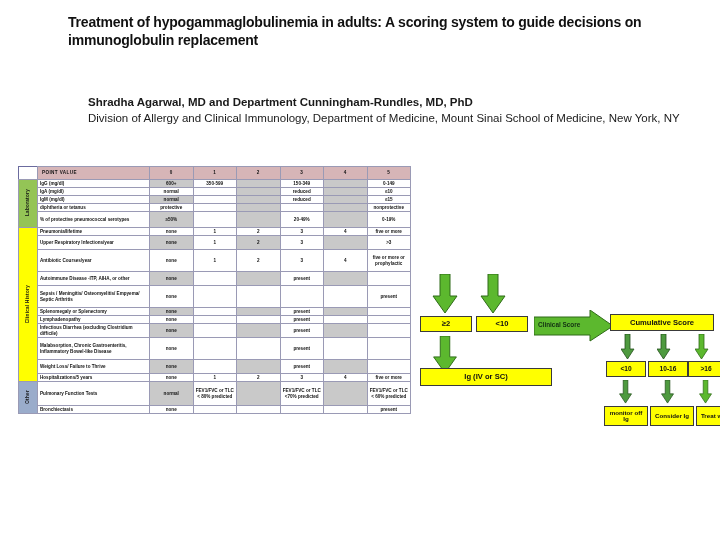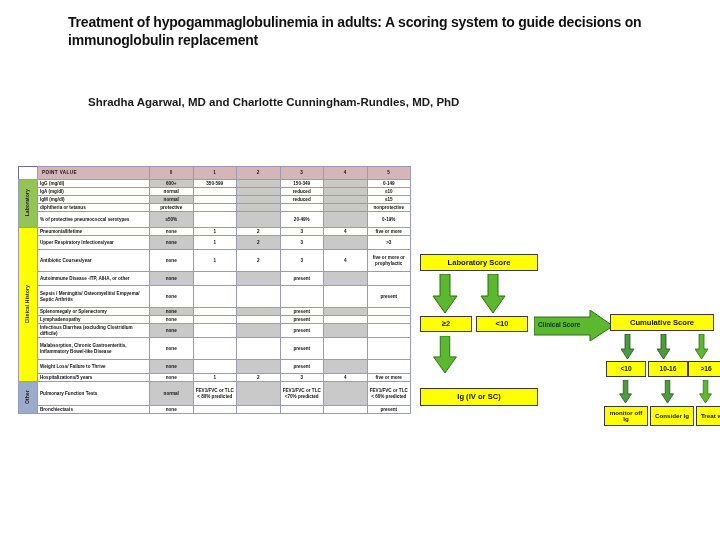--- a/index.html
+++ b/index.html
@@ -98,21 +98,22 @@
   }
 </style>
 </head>
 <body>
 
 <div id="title-block">
   <h1 id="slide-title">Treatment of hypogammaglobulinemia in adults: A scoring system to guide decisions on immunoglobulin replacement</h1>
 </div>
 
 <div id="byline-block">
-  <p id="authors">Shradha Agarwal, MD and Charlotte Cunningham-Rundles, MD, PhD</p>
+  <p id="authors">Shradha Agarwal, MD and Department Cunningham-Rundles, MD, PhD</p>
+  <p id="affiliation">Division of Allergy and Clinical Immunology, Department of Medicine, Mount Sinai School of Medicine, New York, NY</p>
 </div>
 
 <div id="score-table-wrap">
   <table class="score-table">
     <colgroup>
       <col class="c-side">
         <col class="c-label">
       <col class="c-pt">
         <col class="c-pt">
         <col class="c-pt">
@@ -297,37 +298,36 @@
           <td class="val"></td>
           <td class="val"></td>
           <td class="val">present</td>
         </tr>
       </tbody>
   </table>
 </div>
 
 <div id="flowchart">
 
-  <div class="fbox" style="left:12px;top:6px;width:118px;height:17px;">Laboratory Score</div>
 
   <svg class="arrow-fat" style="left:24px;top:26px;" width="26" height="40" viewBox="0 0 26 40">
     <polygon points="8,0 18,0 18,22 25,22 13,39 1,22 8,22" fill="#5cb82e" stroke="#2f6b18" stroke-width="1"></polygon>
   </svg>
   <svg class="arrow-fat" style="left:72px;top:26px;" width="26" height="40" viewBox="0 0 26 40">
     <polygon points="8,0 18,0 18,22 25,22 13,39 1,22 8,22" fill="#5cb82e" stroke="#2f6b18" stroke-width="1"></polygon>
   </svg>
 
   <div class="fbox" style="left:12px;top:68px;width:52px;height:16px;">≥2</div>
   <div class="fbox" style="left:68px;top:68px;width:52px;height:16px;">&lt;10</div>
 
   <svg class="arrow-fat" style="left:24px;top:88px;" width="26" height="38" viewBox="0 0 26 40">
     <polygon points="8,0 18,0 18,22 25,22 13,39 1,22 8,22" fill="#5cb82e" stroke="#2f6b18" stroke-width="1"></polygon>
   </svg>
 
-  <div class="fbox" style="left:12px;top:140px;width:118px;height:18px;">Ig (IV or SC)</div>
+  <div class="fbox" style="left:12px;top:120px;width:132px;height:18px;">Ig (IV or SC)</div>
 
   <svg class="arrow-side" style="left:126px;top:62px;" width="80" height="32" viewBox="0 0 80 32">
     <polygon points="0,7 56,7 56,0 79,16 56,31 56,25 0,25" fill="#5cb82e" stroke="#2f6b18" stroke-width="1"></polygon>
   </svg>
   <div class="clin-label" style="left:130px;top:73px;">Clinical Score</div>
 
   <div class="fbox" style="left:202px;top:66px;width:104px;height:17px;">Cumulative Score</div>
 
   <svg class="arrow-thin" style="left:213px;top:86px;" width="14" height="26" viewBox="0 0 14 26">
     <polygon points="4,0 9,0 9,15 13,15 6.5,25 0,15 4,15" fill="#4e9a3f" stroke="#24511c" stroke-width="0.8"></polygon>

